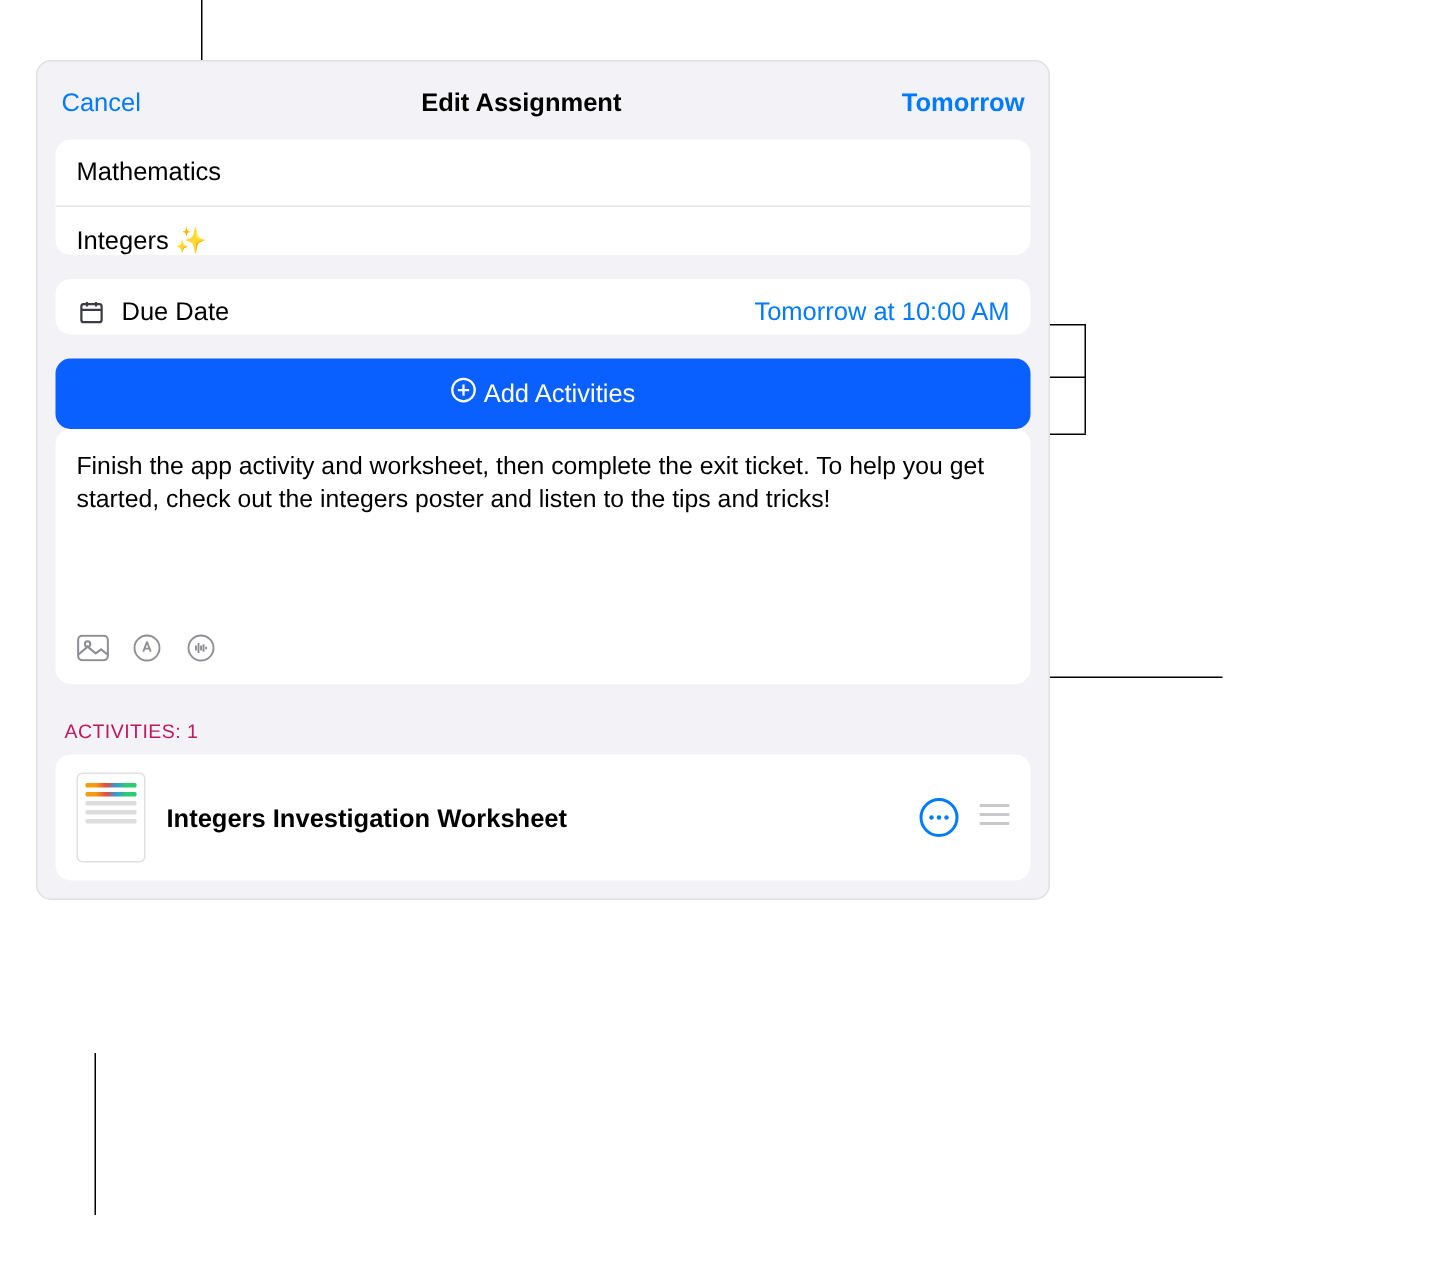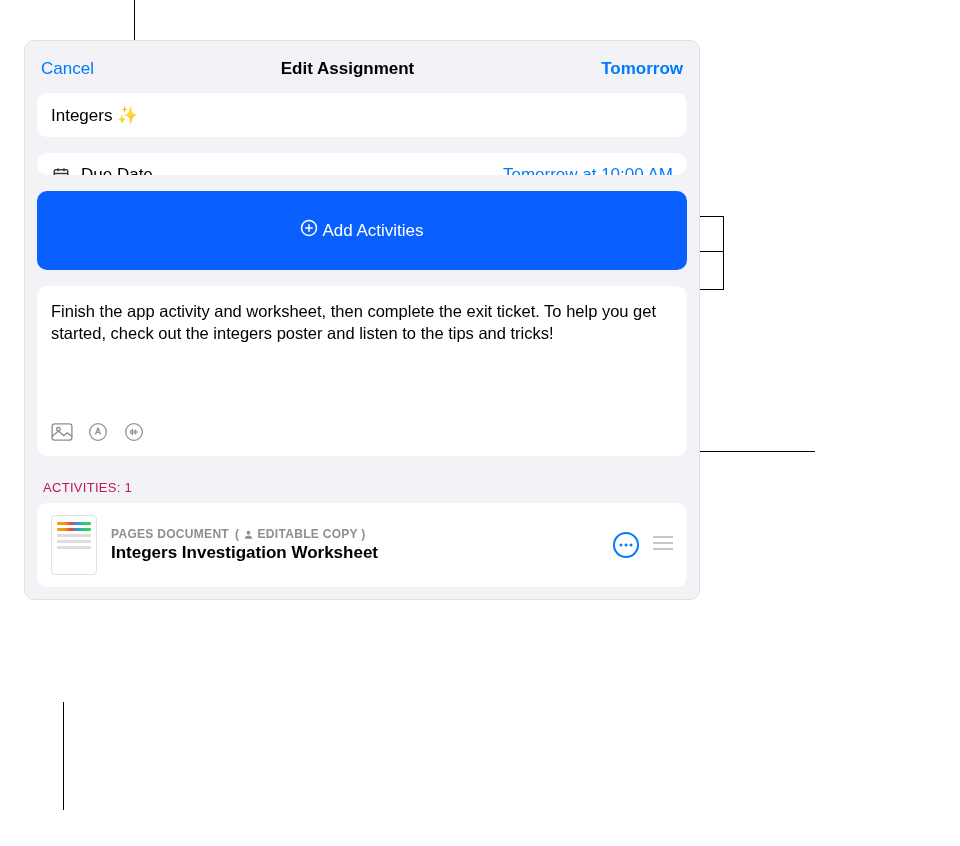--- a/index.html
+++ b/index.html
@@ -77,29 +77,28 @@
       align-items: center;
       justify-content: center;
       color: #3c3c43;
     }
     .add-btn {
       display: flex;
       align-items: center;
       justify-content: center;
       gap: 4px;
       width: 100%;
-      padding: 28px;
+      padding: 12px;
       background: #0a60ff;
       border: none;
       border-radius: 10px;
       color: #fff;
       font-size: 17px;
       font-weight: 400;
       cursor: pointer;
-      margin-bottom: 16px;
     }
     .instructions-card {
       background: #fff;
       border-radius: 10px;
       padding: 14px;
       margin-bottom: 20px;
       min-height: 170px;
       display: flex;
       flex-direction: column;
       justify-content: space-between;
@@ -215,24 +214,24 @@
 <div class="app-frame">
 
   <div class="header">
     <span class="header-left">Cancel</span>
     <span class="header-title">Edit Assignment</span>
     <span class="header-right">Tomorrow</span>
   </div>
 
   <div class="card">
     <div class="row">
+      <span class="row-label">Mathematics</span>
+    </div>
+    <div class="row">
       <span class="row-label">Integers ✨</span>
-    </div>
-    <div class="row">
-      <span class="row-label">Mathematics</span>
     </div>
   </div>
 
   <div class="card">
     <div class="row">
       <span class="row-label">
         <span class="icon-slot">
           <svg width="18" height="18" viewBox="0 0 24 24" fill="none" stroke="currentColor" stroke-width="2">
             <rect x="3" y="5" width="18" height="16" rx="2"></rect>
             <line x1="3" y1="10" x2="21" y2="10"></line>
@@ -285,30 +284,20 @@
   <div class="section-header">ACTIVITIES: 1</div>
   <div class="activity-card">
     <div class="thumb">
       <div class="thumb-line"></div>
       <div class="thumb-line"></div>
       <div class="thumb-line muted"></div>
       <div class="thumb-line muted"></div>
       <div class="thumb-line muted"></div>
     </div>
     <div class="activity-info">
-      <div class="activity-meta">
-        <span>PAGES DOCUMENT</span>
-        <span>
-          ( <svg style="display:inline;vertical-align:-2px" width="11" height="11" viewBox="0 0 24 24" fill="#8e8e93">
-              <circle cx="12" cy="8" r="4"></circle>
-              <path d="M4 21 C4 16 8 14 12 14 C16 14 20 16 20 21 Z"></path>
-            </svg>
-          <span>EDITABLE COPY</span> )
-        </span>
-      </div>
       <div class="activity-title">Integers Investigation Worksheet</div>
     </div>
     <div class="activity-actions">
       <span class="more-btn">
         <svg width="14" height="4" viewBox="0 0 14 4">
             <circle cx="2" cy="2" r="1.5"></circle>
             <circle cx="7" cy="2" r="1.5"></circle>
             <circle cx="12" cy="2" r="1.5"></circle>
           </svg>
       </span>

